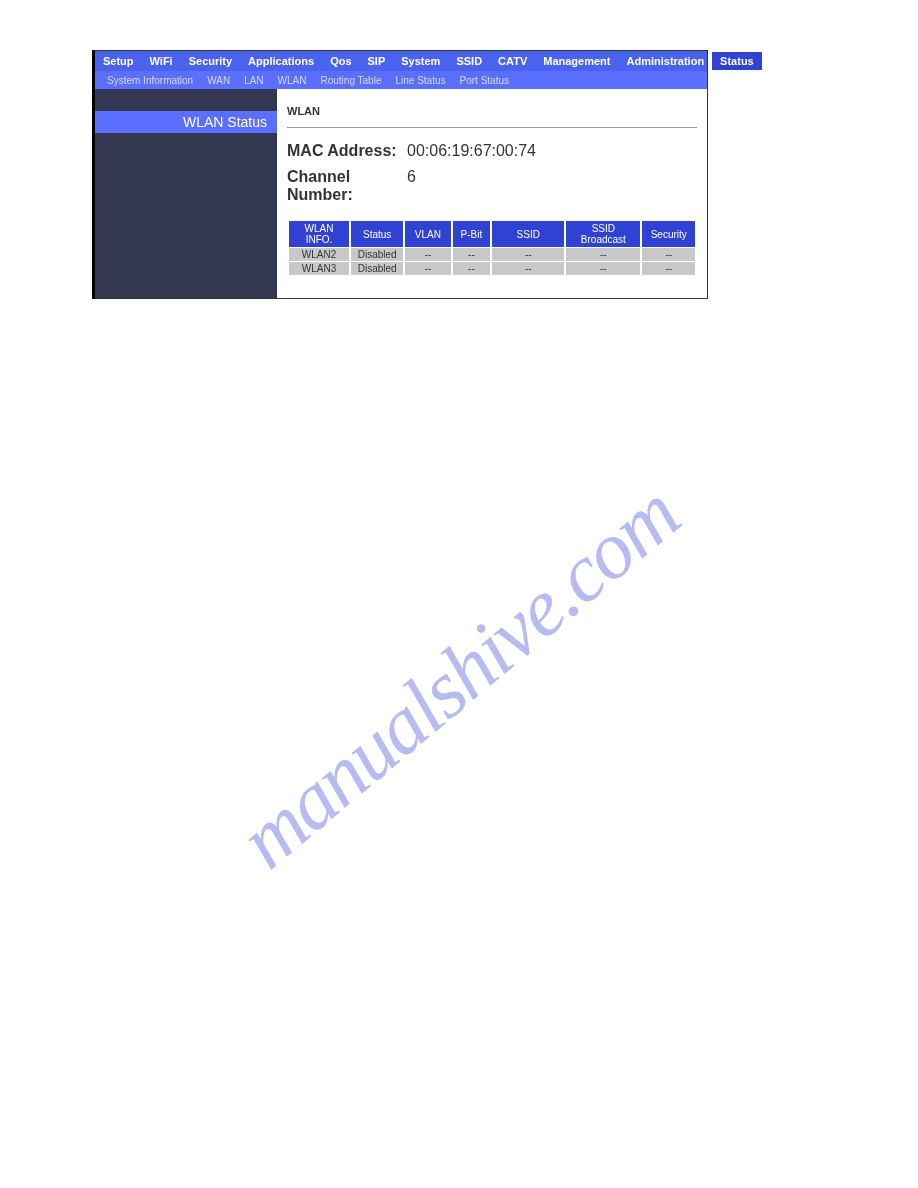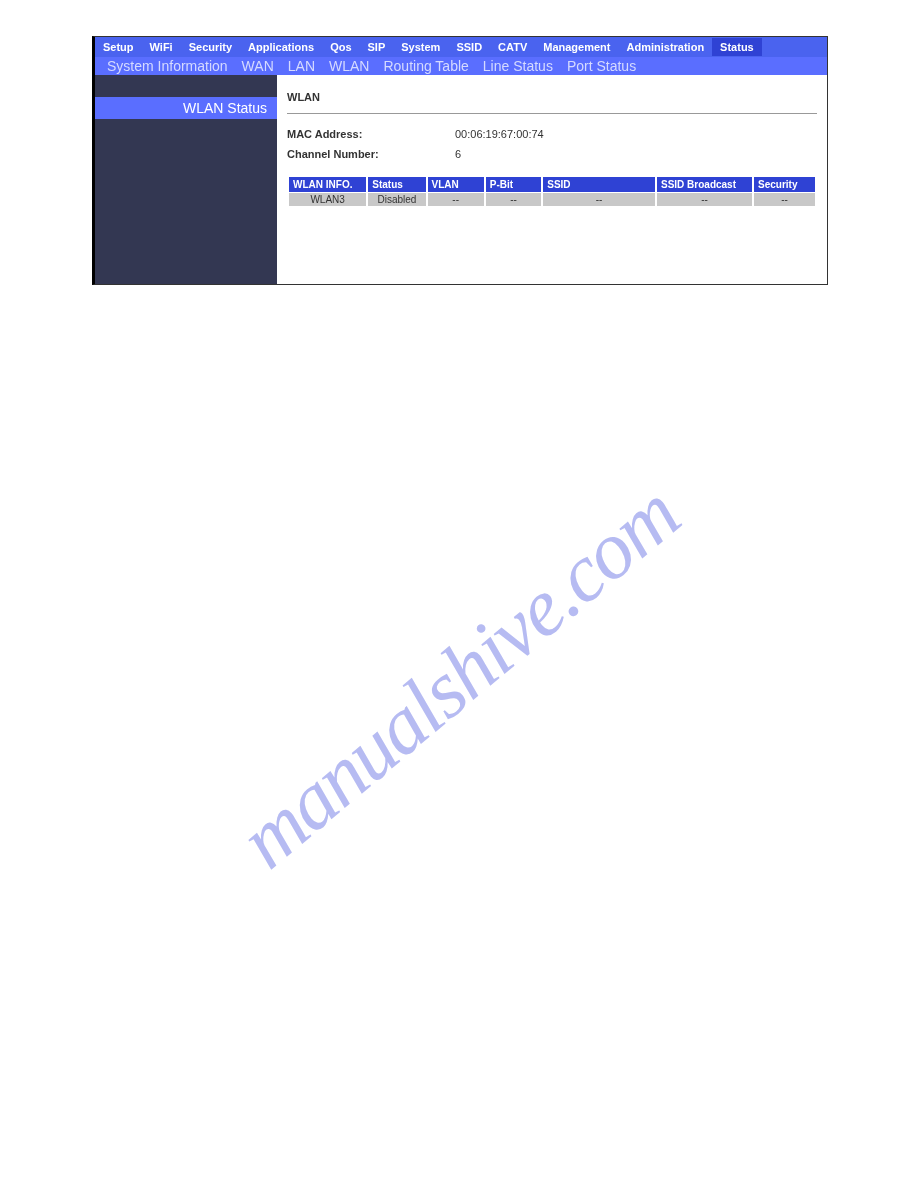--- a/index.html
+++ b/index.html
@@ -1,21 +1,21 @@
 <!DOCTYPE html>
 <html><head>
 <meta charset="utf-8">
 <style>
   * { margin: 0; padding: 0; box-sizing: border-box; }
   body { font-family: Arial, Helvetica, sans-serif; background: #fff; width: 918px; height: 1188px; position: relative; }
   .router-ui {
     position: absolute;
     left: 92px;
-    top: 36px;
-    width: 736px;
+    top: 50px;
+    width: 616px;
     border: 1px solid #333;
     border-left: 3px solid #000;
     background: #fff;
   }
   .main-nav {
     background: #4a63ef;
     padding: 0;
     display: flex;
     align-items: center;
     height: 20px;
@@ -33,21 +33,21 @@
   }
   .sub-nav {
     background: #5a6eff;
     padding: 3px 5px;
     display: flex;
     align-items: center;
     height: 18px;
   }
   .sub-nav-item {
     color: #d5daff;
-    font-size: 14px;
+    font-size: 10px;
     padding: 0 7px;
     cursor: pointer;
     white-space: nowrap;
   }
   .content-area { display: flex; }
   .sidebar {
     width: 182px;
     background: #333752;
     min-height: 209px;
   }
@@ -67,40 +67,39 @@
   }
   .section-title {
     font-size: 11px;
     font-weight: bold;
     color: #333;
     padding: 6px 0 8px 0;
   }
   .hr { border: none; border-top: 1px solid #999; margin: 2px 0 10px 0; }
   .info-row {
     display: flex;
-    font-size: 11px;
+    font-size: 16px;
     color: #333;
     padding: 4px 0;
-    gap: 48px;
   }
   .info-label { width: 120px; font-weight: bold; }
   .info-value { }
   .wlan-table {
     width: 100%;
     border-collapse: separate;
     border-spacing: 2px 1px;
     margin-top: 12px;
     font-size: 10px;
   }
   .wlan-table th {
     background: #2f42d4;
     color: #fff;
-    font-weight: bold;
+    font-weight: normal;
     padding: 2px 4px;
-    text-align: left;
+    text-align: center;
   }
   .wlan-table td {
     background: #c8c8c8;
     color: #333;
     padding: 1px 4px;
     text-align: center;
   }
   .watermark {
     position: absolute;
     left: 50%;
@@ -181,20 +180,29 @@
             <th>Status</th>
             <th>VLAN</th>
             <th>P-Bit</th>
             <th>SSID</th>
             <th>SSID Broadcast</th>
             <th>Security</th>
           </tr>
         </thead>
         <tbody>
           <tr>
+            <td>WLAN2</td>
+            <td>Disabled</td>
+            <td>--</td>
+            <td>--</td>
+            <td>--</td>
+            <td>--</td>
+            <td>--</td>
+          </tr>
+          <tr>
             <td>WLAN3</td>
             <td>Disabled</td>
             <td>--</td>
             <td>--</td>
             <td>--</td>
             <td>--</td>
             <td>--</td>
           </tr>
         </tbody>
       </table>

